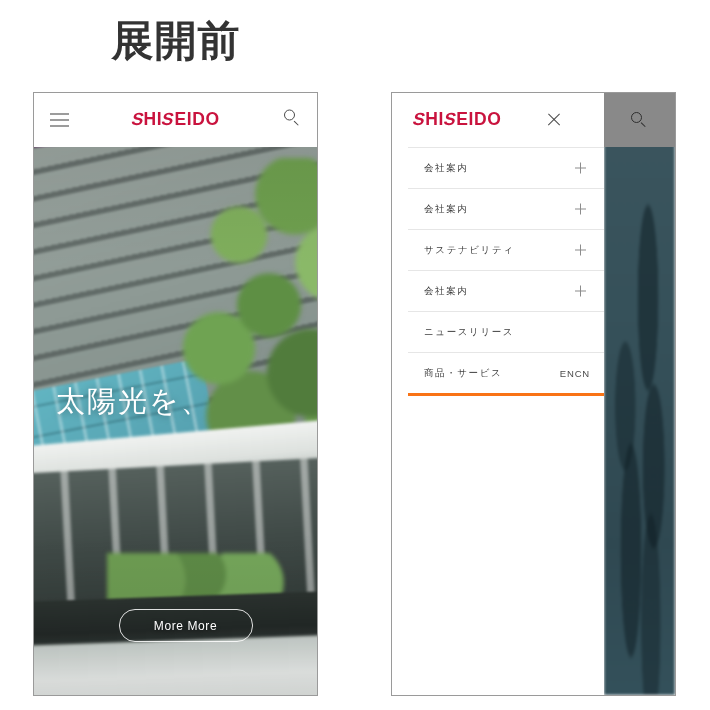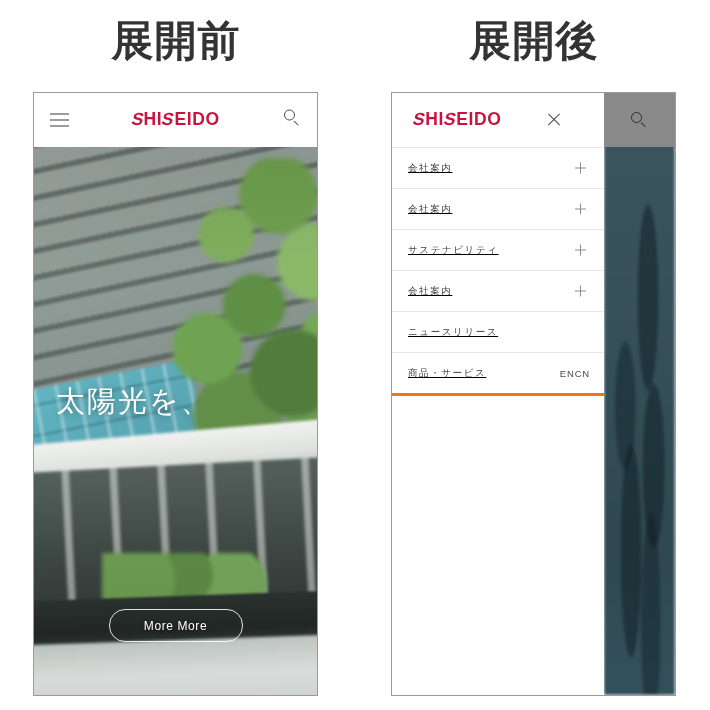--- a/index.html
+++ b/index.html
@@ -152,20 +152,21 @@
   .icon-close i:nth-child(1) { transform: rotate(45deg); }
   .icon-close i:nth-child(2) { transform: rotate(-45deg); }
 
   
   .hero {
     position: relative;
     width: 100%;
     height: 548px;
     overflow: hidden;
     background: #701a75;
+    padding-left: 20px;
   }
   .hero-photo {
     position: absolute;
     inset: 0;
   }
   
   .ph-building {
     position: absolute;
     left: -6%; top: -2%;
     width: 118%; height: 58%;
@@ -338,24 +339,23 @@
   .menu-panel {
     position: absolute;
     left: 0; top: 0;
     width: 212px;
     height: 100%;
     background: #ffffff;
     z-index: 4;
   }
   .menu-list {
     position: absolute;
-    left: 0;
+    left: 16px;
     top: 54px;
     right: 0;
-    text-decoration: underline;
   }
   .menu-row {
     position: relative;
     height: 40px;
     border-top: 1px solid #e6e6e6;
     display: flex;
     align-items: center;
     cursor: pointer;
   }
   .menu-row:last-child { border-bottom: 3px solid #f97316; }
@@ -393,21 +393,20 @@
     letter-spacing: 0.8px;
     cursor: pointer;
   }
 </style>
 </head>
 <body>
 
 <div class="stage">
 
   <div class="heading heading-left">展開前</div>
-  <div class="heading heading-right">展開後</div>
 
   <div class="phone phone-left">
 
     <div class="topbar">
       <div class="hamburger">
         <i></i>
           <i></i>
           <i></i>
       </div>
       <div class="logo logo-centered"><span class="slant">S</span>HI<span class="slant">S</span>EIDO</div>

